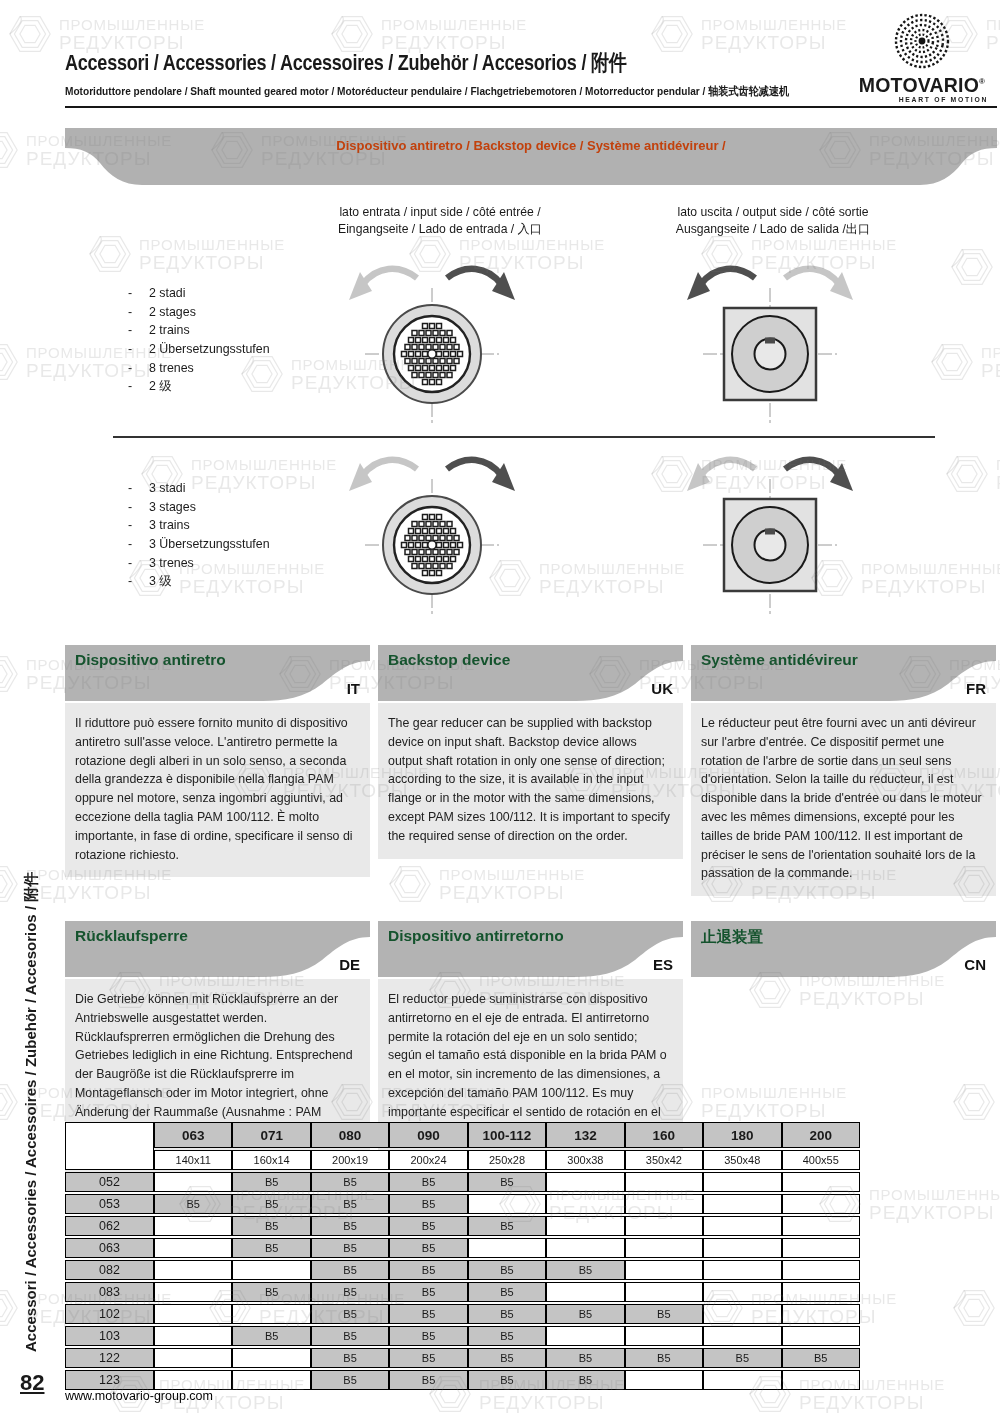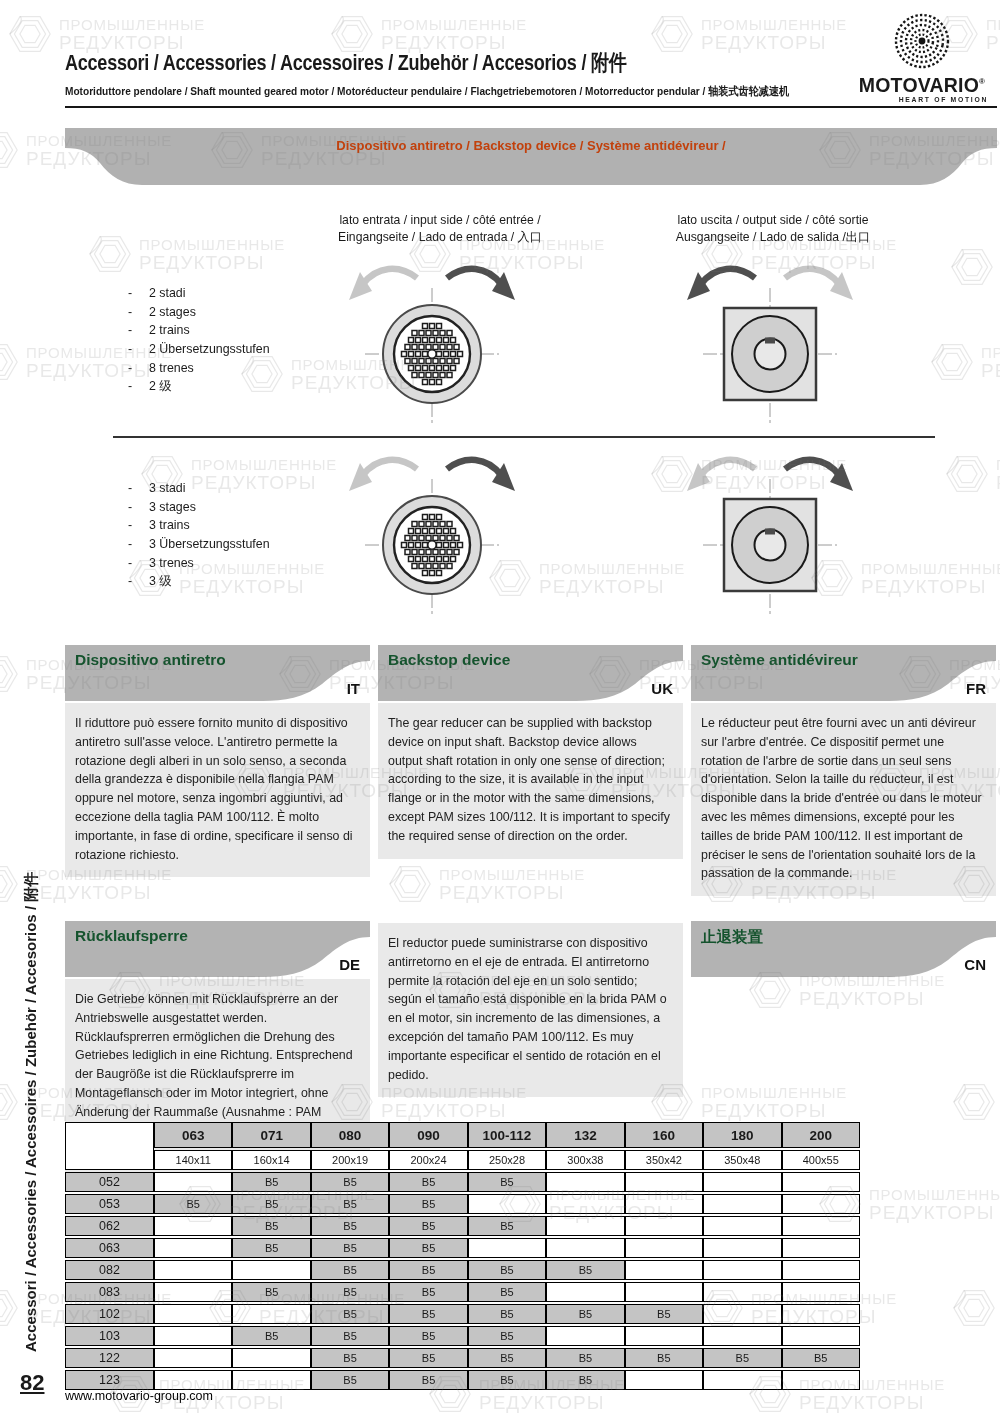--- a/index.html
+++ b/index.html
@@ -29,21 +29,21 @@
   .logo .tagline { font-size:6.8px; font-weight:bold; letter-spacing:1.7px; color:#222;
                    text-align:right; padding-right:6px; margin-top:1px; }
 
   
   .banner { position:absolute; left:65px; top:128px; width:932px; height:57px; }
   .banner svg.bg { position:absolute; left:0; top:0; }
   .banner .txt { position:relative; z-index:1; text-align:center; font-weight:bold;
                  font-size:13px; line-height:20px; padding-top:8px; color:#c2410c; }
 
   
-  .side-label { position:absolute; top:212px; width:310px; text-align:center;
+  .side-label { position:absolute; top:204px; width:310px; text-align:center;
                 font-size:12.2px; line-height:17px; }
   .side-label.input { left:285px; }
   .side-label.output { left:618px; }
   .stage-list { position:absolute; left:128px; font-size:12.4px; }
   .stage-list .li { display:flex; gap:15px; height:18.6px; align-items:center; }
   .stage-list .dash { width:6px; }
   .stage-list.s1 { top:284px; }
   .stage-list.s2 { top:479px; }
 
   .divider { position:absolute; left:113px; top:436px; width:822px; height:2px; background:#333; }
@@ -389,20 +389,27 @@
     <div class="ib-header">
       <svg viewBox="0 0 305 56" preserveAspectRatio="none">
           <path d="M305,16 C284,16 272,27 257,39 C239,53 219,56 198,56 L305,56 Z" fill="#ffffff"></path>
         </svg>
       <div class="ib-title">Rücklaufsperre</div>
       <div class="ib-lang">DE</div>
     </div>
     <div class="ib-body">Die Getriebe können mit Rücklaufsprerre an der Antriebswelle ausgestattet werden. Rücklaufsprerren ermöglichen die Drehung des Getriebes lediglich in eine Richtung. Entsprechend der Baugröße ist die Rücklaufsprerre im Montageflansch oder im Motor integriert, ohne Änderung der Raummaße (Ausnahme : PAM 100/112). Wichtig ist hier eine genaue Definition der Drehrichtung.</div>
   </div>
   <div class="info-block col1 row1">
+    <div class="ib-header">
+      <svg viewBox="0 0 305 56" preserveAspectRatio="none">
+          <path d="M305,16 C284,16 272,27 257,39 C239,53 219,56 198,56 L305,56 Z" fill="#ffffff"></path>
+        </svg>
+      <div class="ib-title">Dispositivo antirretorno</div>
+      <div class="ib-lang">ES</div>
+    </div>
     <div class="ib-body">El reductor puede suministrarse con dispositivo antirretorno en el eje de entrada. El antirretorno permite la rotación del eje en un solo sentido; según el tamaño está disponible en la brida PAM o en el motor, sin incremento de las dimensiones, a excepción del tamaño PAM 100/112. Es muy importante especificar el sentido de rotación en el pedido.</div>
   </div>
   <div class="info-block col2 row1">
     <div class="ib-header">
       <svg viewBox="0 0 305 56" preserveAspectRatio="none">
           <path d="M305,16 C284,16 272,27 257,39 C239,53 219,56 198,56 L305,56 Z" fill="#ffffff"></path>
         </svg>
       <div class="ib-title">止退装置</div>
       <div class="ib-lang">CN</div>
     </div>

